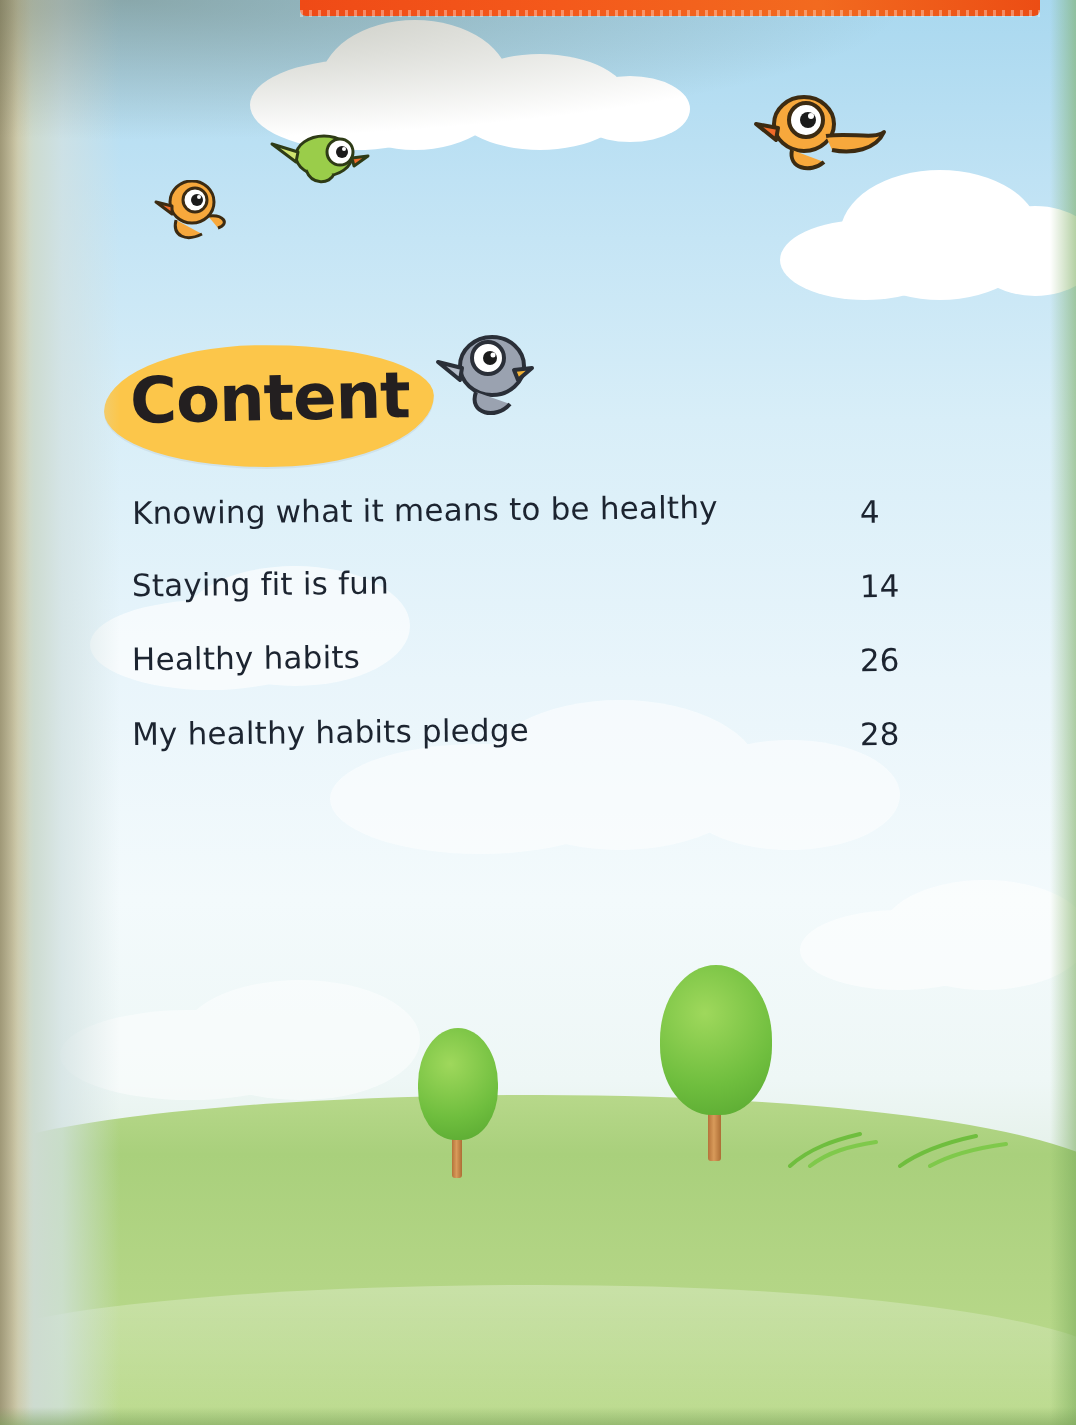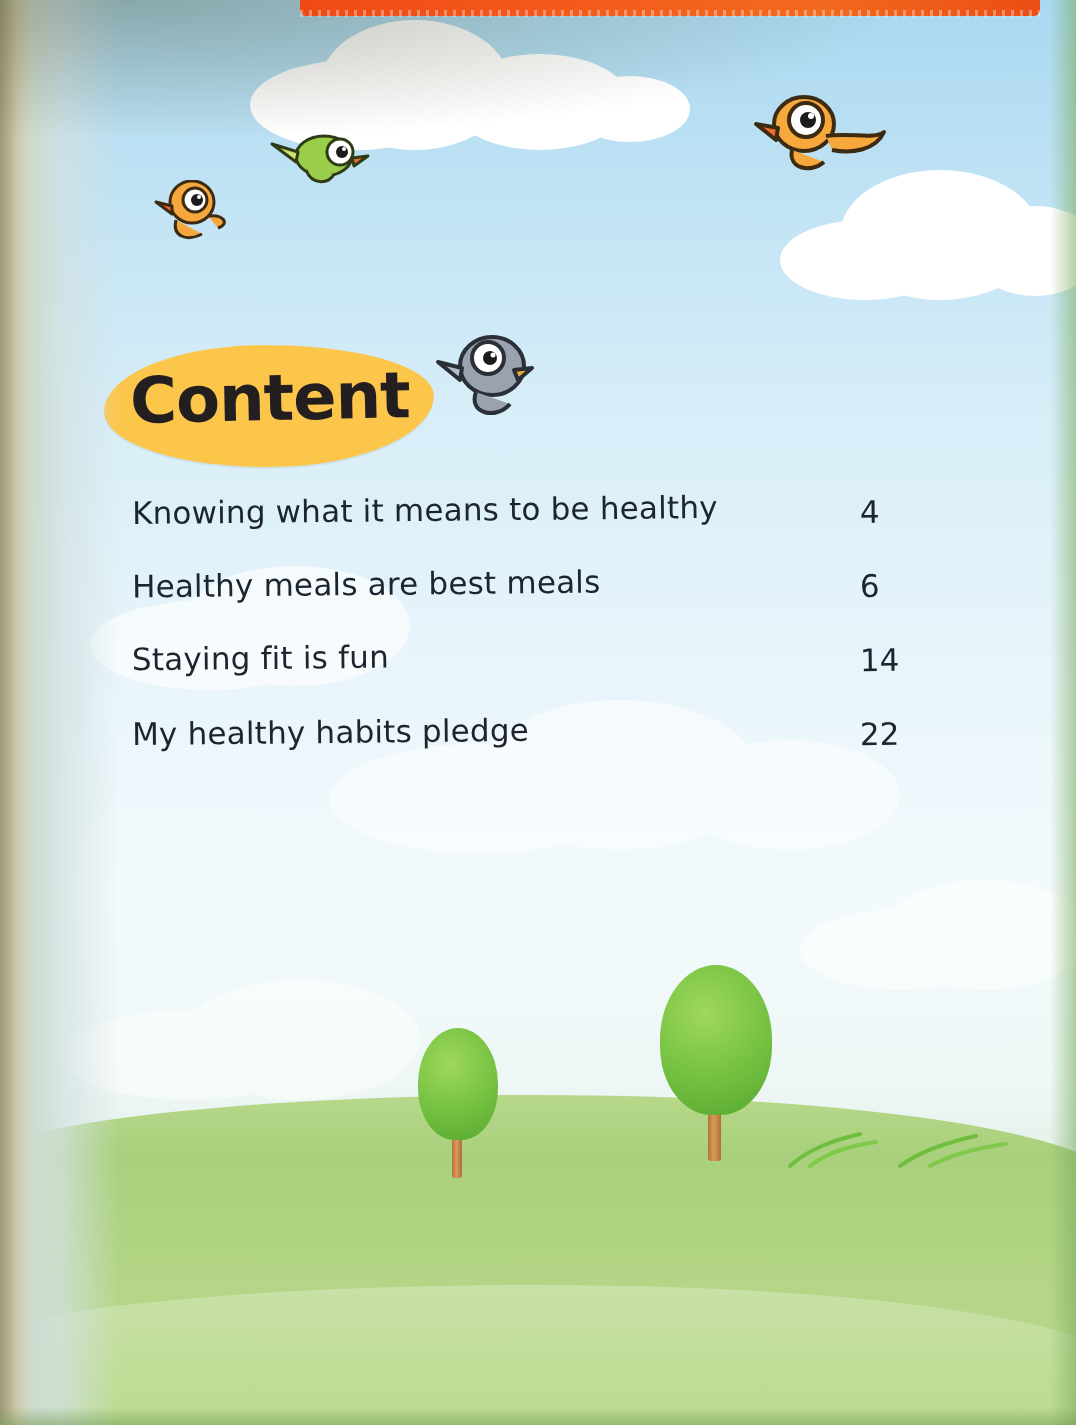--- a/index.html
+++ b/index.html
@@ -259,36 +259,36 @@
     <div class="heading-text">Content</div>
   </div>
 
   <div class="toc">
 
     <div class="toc-row">
       <span class="toc-title">Knowing what it means to be healthy</span>
       <span class="toc-page">4</span>
     </div>
 
-    <div class="toc-row">
-      <span class="toc-title">Healthy meals are best meals</span>
-      <span class="toc-page">6</span>
-    </div>
 
     <div class="toc-row">
       <span class="toc-title">Staying fit  is fun</span>
       <span class="toc-page">14</span>
     </div>
 
 
 
+    <div class="toc-row">
+      <span class="toc-title">Healthy habits</span>
+      <span class="toc-page">26</span>
+    </div>
 
     <div class="toc-row">
       <span class="toc-title">My healthy habits pledge</span>
-      <span class="toc-page">22</span>
+      <span class="toc-page">28</span>
     </div>
 
   </div>
 
   <div class="gutter"></div>
   <div class="gutter-dark"></div>
   <div class="page-shadow-top"></div>
   <div class="right-edge"></div>
   <div class="bottom-edge"></div>
   <div class="top-strip"></div>

